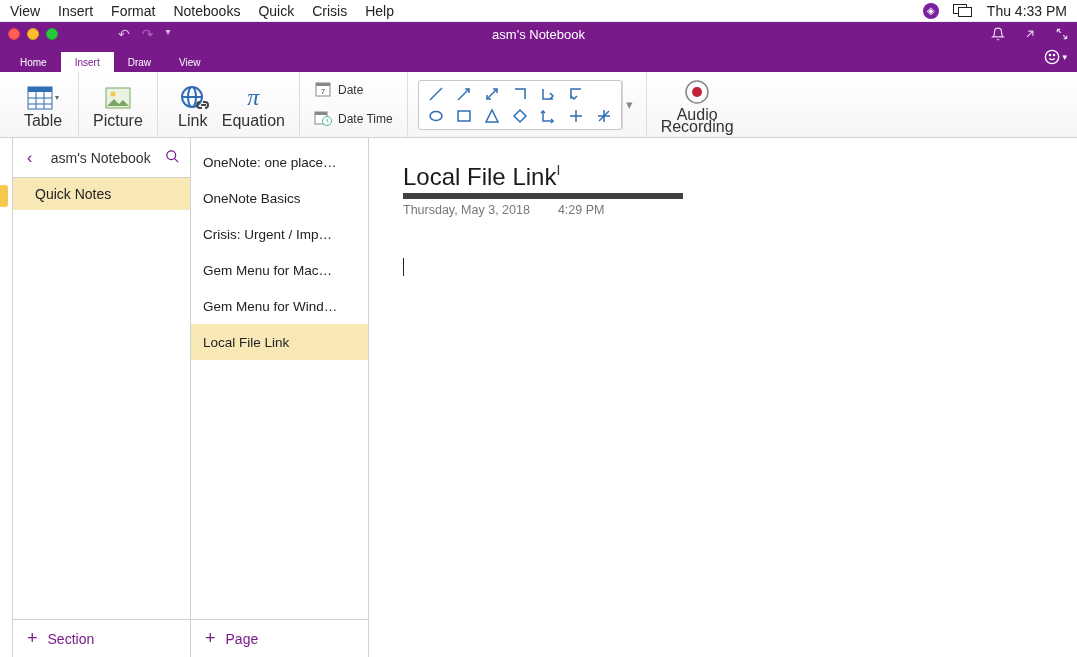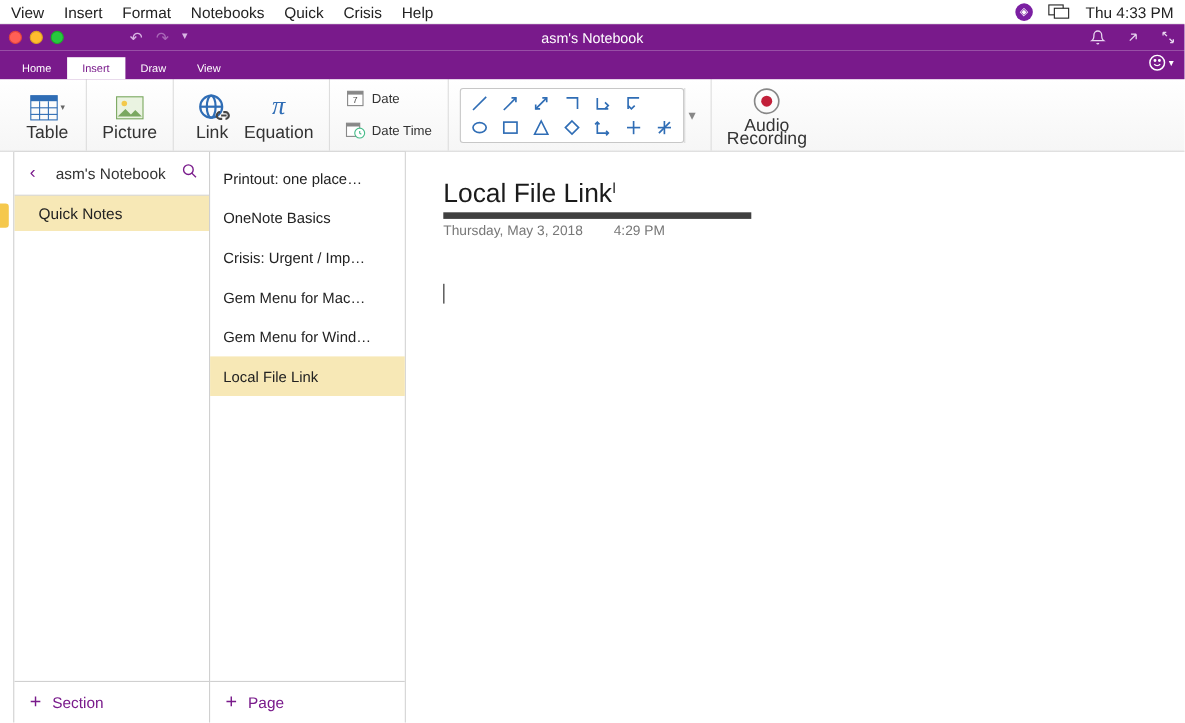--- a/index.html
+++ b/index.html
@@ -338,21 +338,21 @@
         <div class="section-item selected">Quick Notes</div>
       </div>
     <div class="add-bar">
       <span class="plus">+</span>
       <span>Section</span>
     </div>
   </div>
 
   <div class="pages-col">
     <div id="pages-list" style="flex:1;padding-top:6px">
-        <div class="page-item">Printout: one place…</div>
+        <div class="page-item">OneNote: one place…</div>
         <div class="page-item">OneNote Basics</div>
         <div class="page-item">Crisis: Urgent / Imp…</div>
         <div class="page-item">Gem Menu for Mac…</div>
         <div class="page-item">Gem Menu for Wind…</div>
         <div class="page-item selected">Local File Link</div>
       </div>
     <div class="add-bar">
       <span class="plus">+</span>
       <span>Page</span>
     </div>

